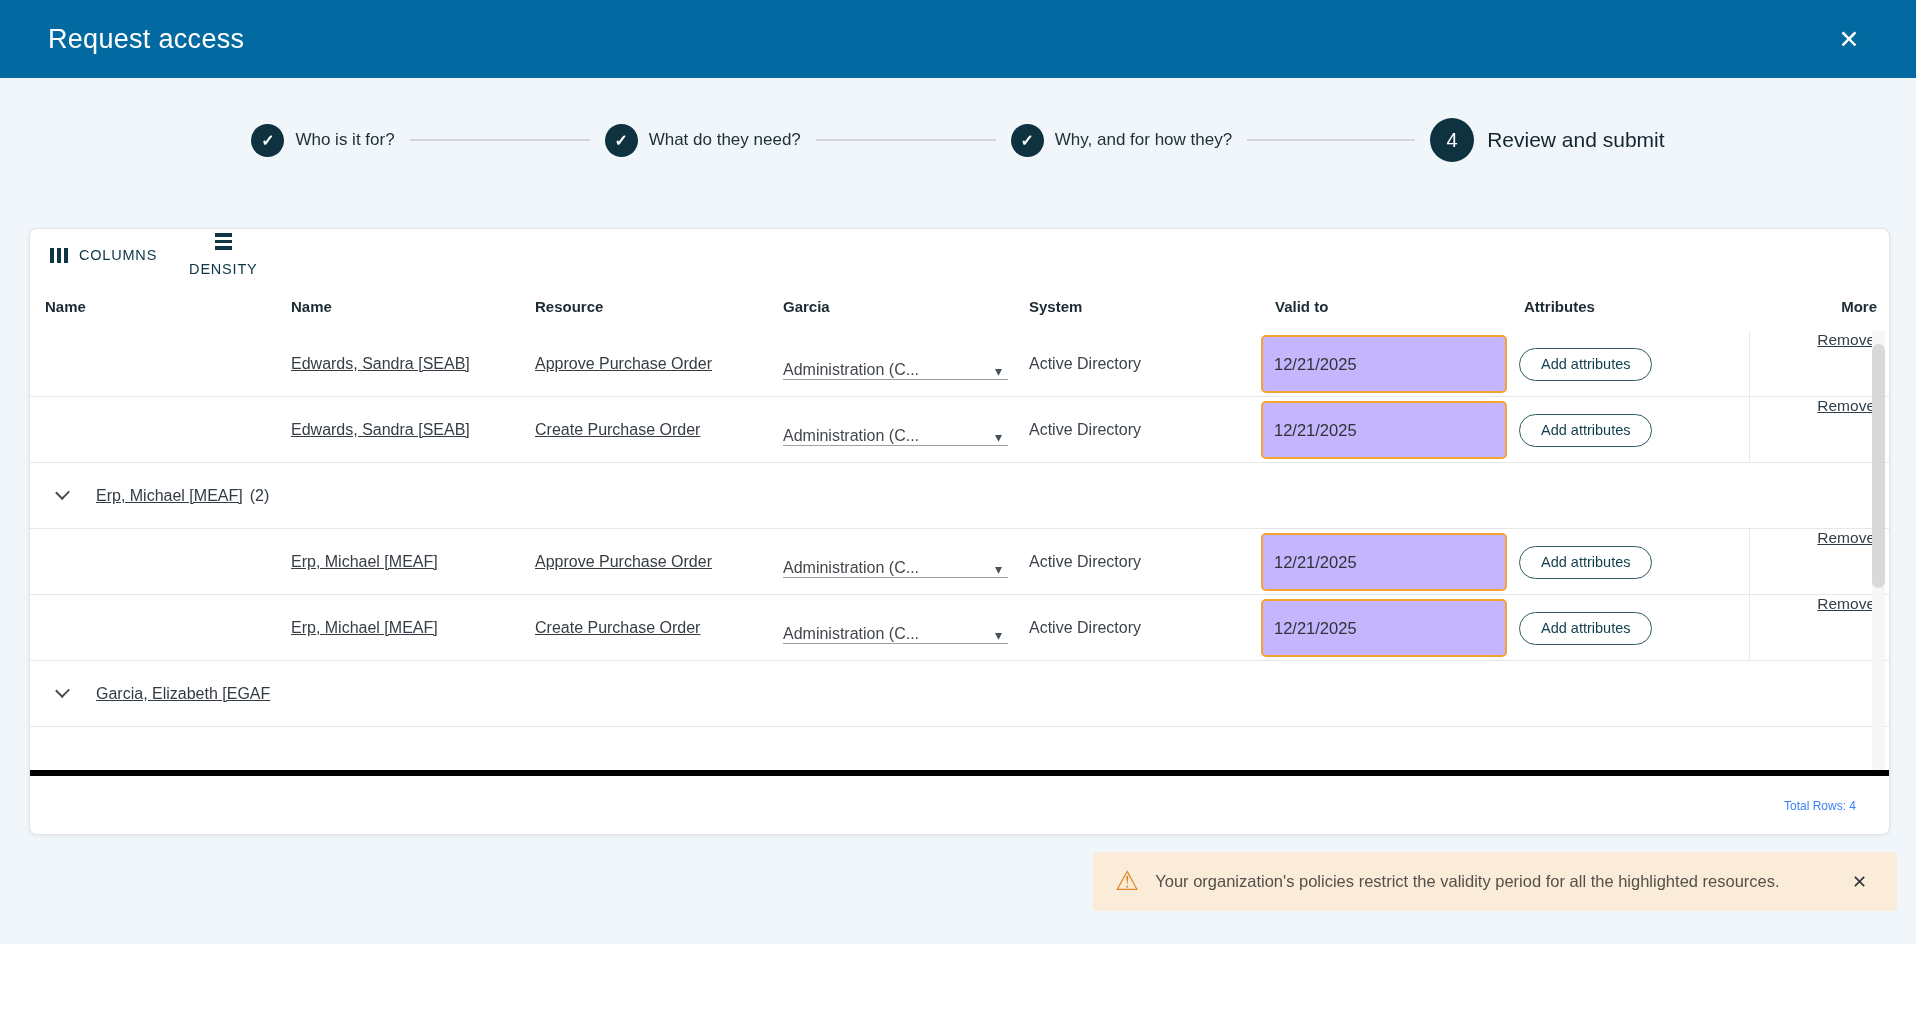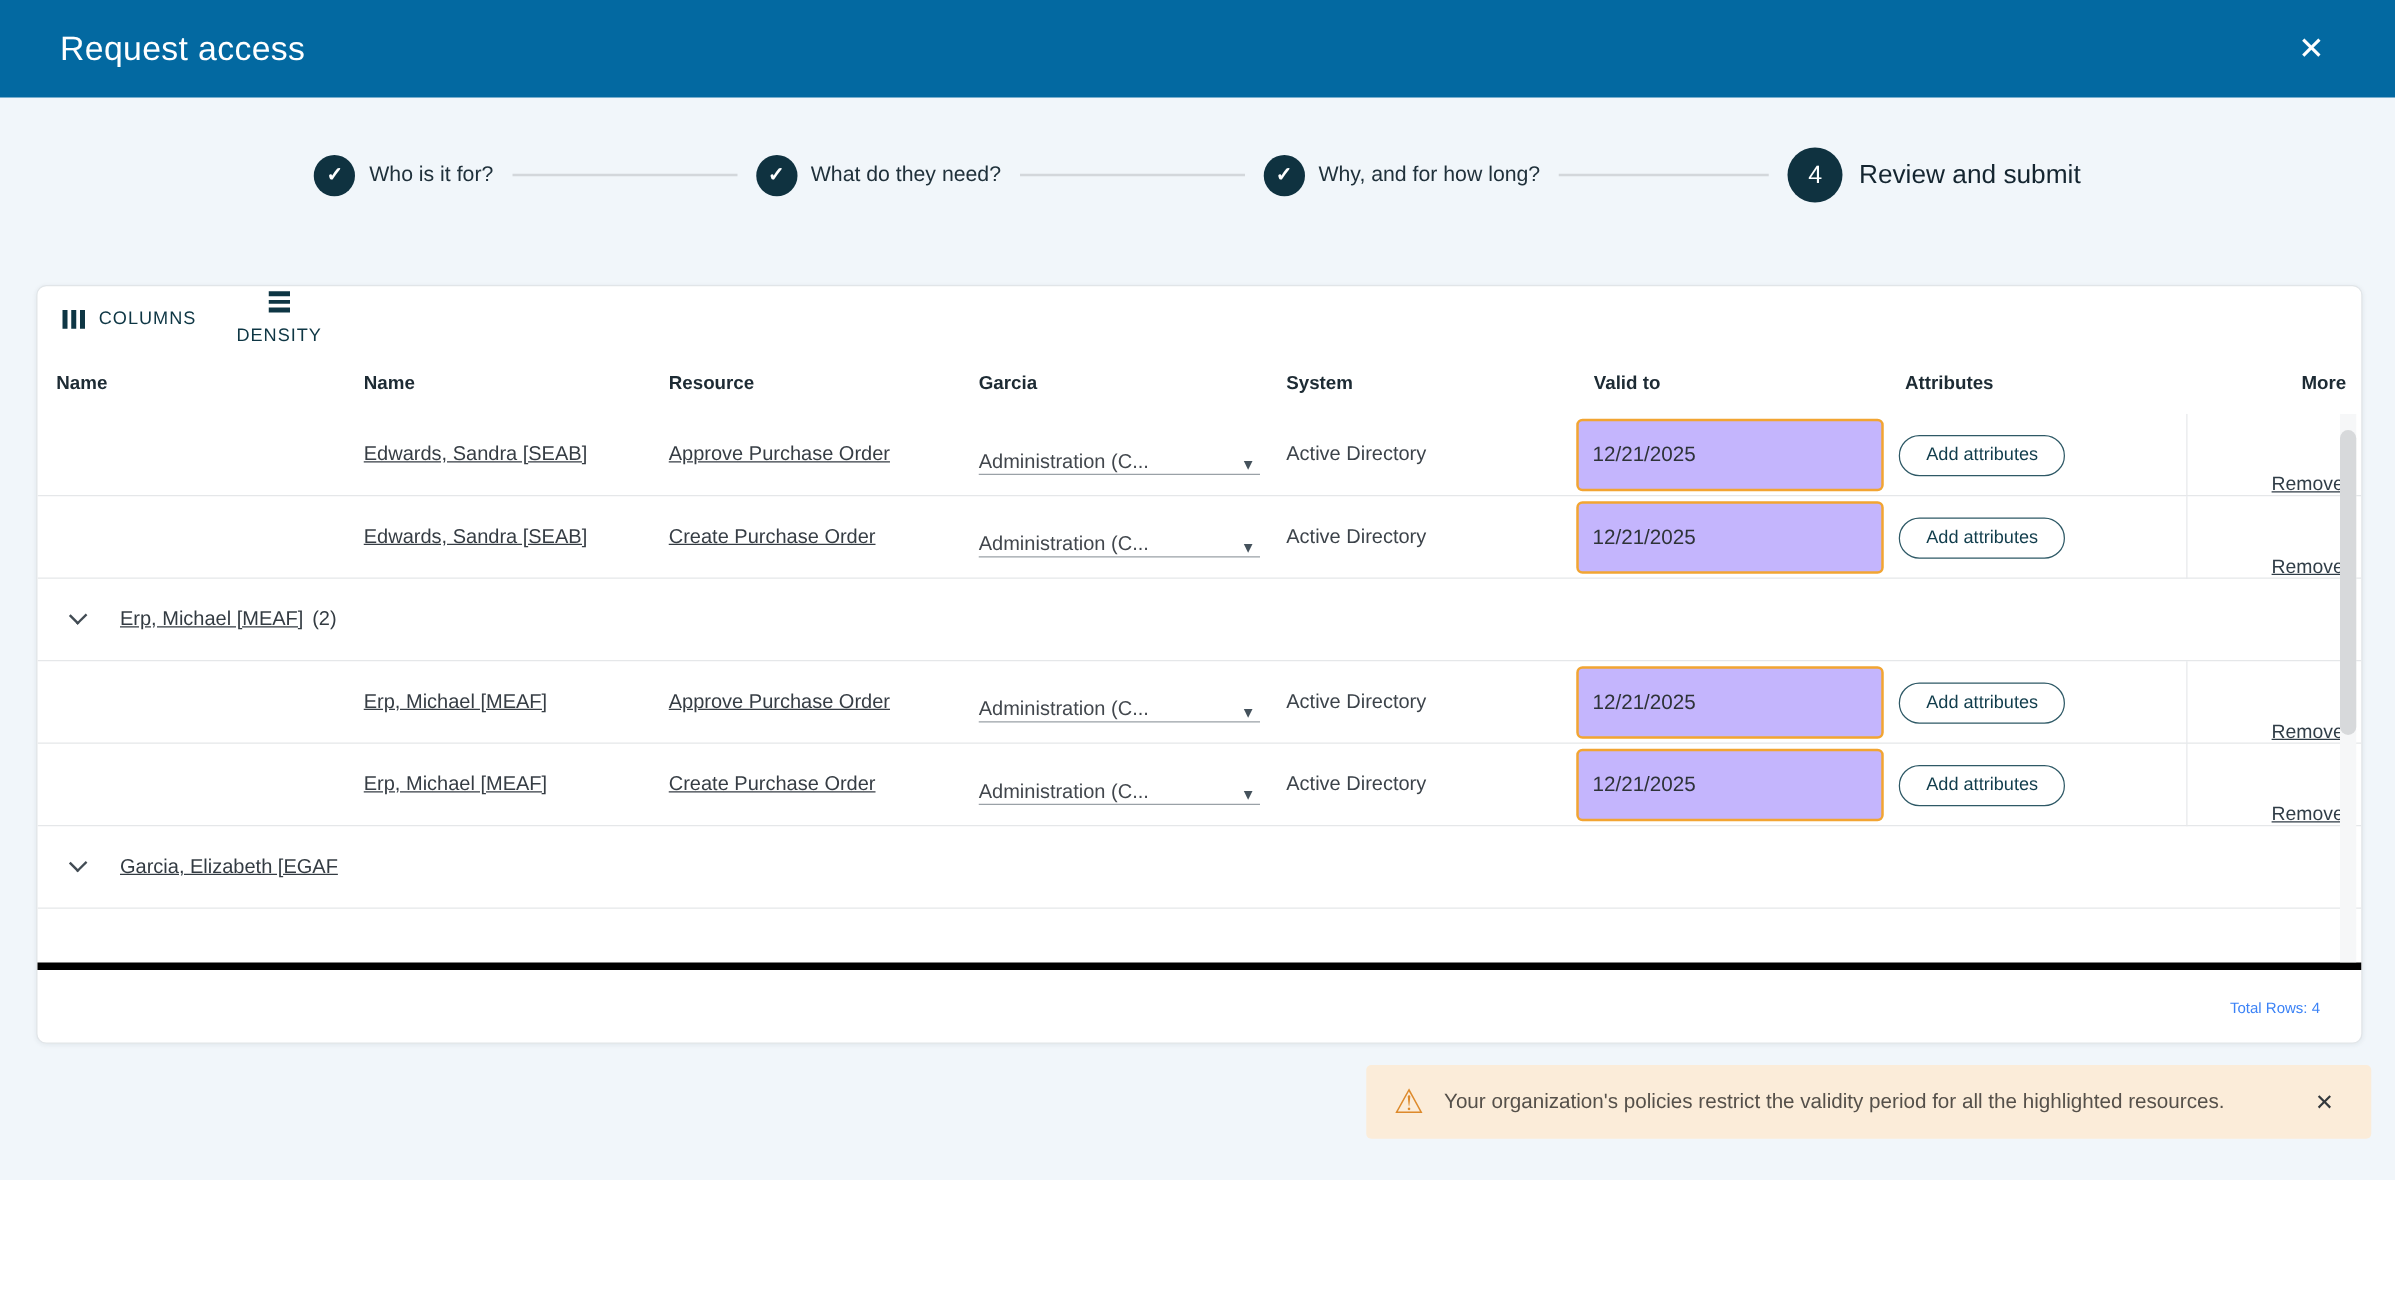--- a/index.html
+++ b/index.html
@@ -78,21 +78,21 @@
     width:246px; height:58px; margin-left:-14px; background:#c4b5fd;
     border:2px solid #f2a532; border-radius:5px; padding-left:11px;
     font-family:"Liberation Sans", sans-serif; font-size:16.5px; color:#2e3338; outline:none;
   }
   .pill-btn {
     height:33px; padding:0 21px; background:#fff; border:1px solid #2e5966;
     border-radius:17px; color:#113d4c; font-size:14.5px; cursor:pointer;
     font-family:"Liberation Sans", sans-serif; white-space:nowrap;
   }
   .more-cell {
-    height:66px; display:flex; align-items:flex-end; justify-content:flex-end;
+    height:66px; display:flex; align-items:flex-start; justify-content:flex-end;
     padding-right:14px; border-left:1px solid #e7e9eb;
   }
   .remove-link { font-size:15.5px; color:#303d47; text-decoration:underline; cursor:pointer; }
   .scrollbar { position:absolute; right:4px; top:0; width:13px; height:100%; background:#f6f7f8; }
   .scroll-thumb { position:absolute; top:13px; left:0; width:13px; height:244px; border-radius:7px; background:#d7d9db; }
   .tfoot {
     height:66px; border-top:6px solid #000000; display:flex; align-items:center;
     justify-content:flex-end; padding-right:33px; font-size:12px; color:#3b82f6;
   }
   
@@ -123,21 +123,21 @@
       <div class="step-label">Who is it for?</div>
     </div>
     <div class="connector"></div>
     <div class="step">
       <div class="step-circle">✓</div>
       <div class="step-label">What do they need?</div>
     </div>
     <div class="connector"></div>
     <div class="step">
       <div class="step-circle">✓</div>
-      <div class="step-label">Why, and for how long?</div>
+      <div class="step-label">Why, and for how they?</div>
     </div>
     <div class="connector short"></div>
     <div class="step">
       <div class="step-circle big">4</div>
       <div class="step-label big">Review and submit</div>
     </div>
   </div>
 
   <div class="panel">
 

